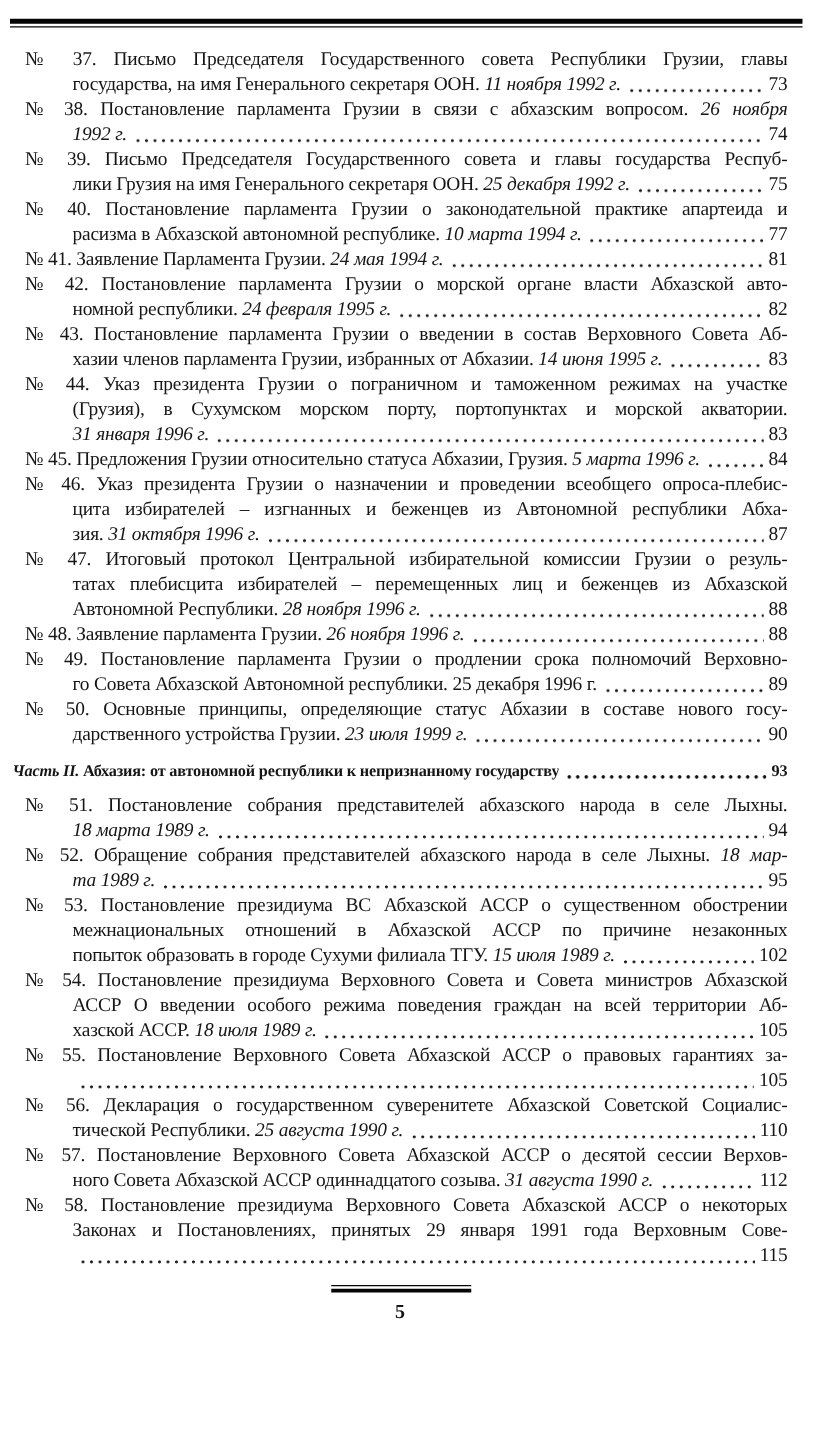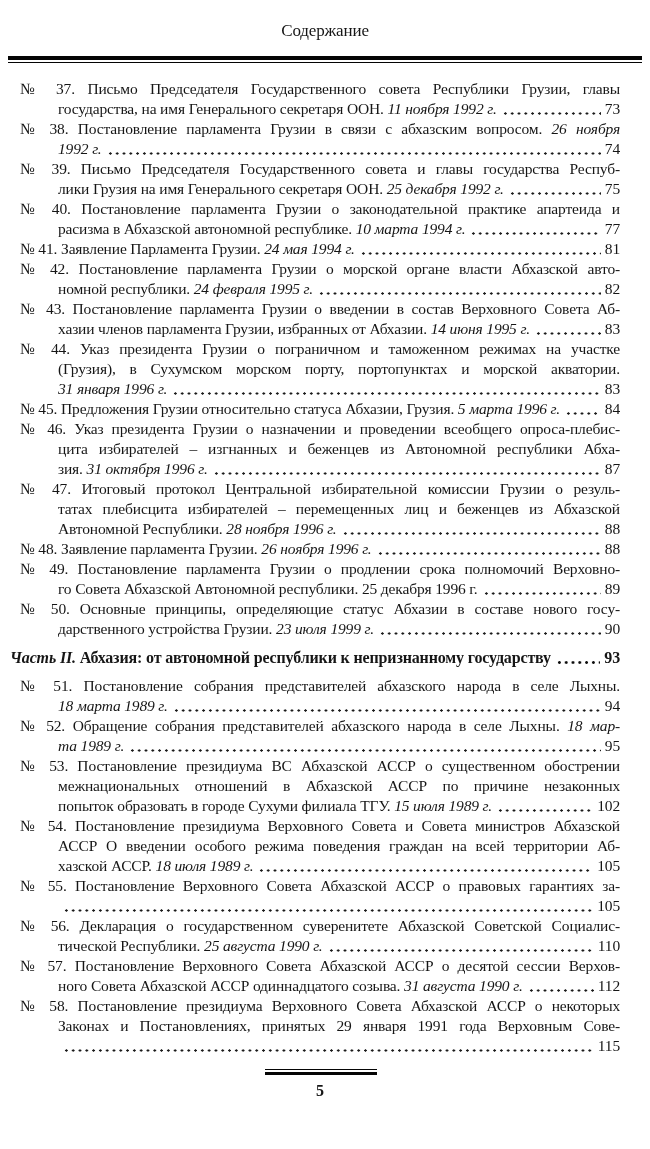--- a/index.html
+++ b/index.html
@@ -21,21 +21,21 @@
     font-weight: normal;
     line-height: 21px;
   }
   .rule-top {
     margin: 15px 8px 0 8px;
     border-top: 4px solid #050505;
     border-bottom: 1.4px solid #050505;
     height: 2.2px;
   }
   .toc {
-    margin: 16px 30px 0 20px;
+    margin: 16px 20px 0 20px;
   }
   .entry { padding-left: 38px; }
   .line {
     line-height: 20px;
     max-height: 20px;
     overflow: hidden;
   }
   .line.first { margin-left: -38px; }
   .just {
     text-align: justify;
@@ -62,21 +62,21 @@
     background-position: left 0 bottom 4.2px;
   }
   .pg { white-space: nowrap; }
   .italic { font-style: italic; }
   .bold { font-weight: bold; }
   .bolditalic { font-weight: bold; font-style: italic; }
   .part {
     display: flex;
     align-items: center;
     margin: 8px 0 8px -10px;
-    font-size: 16px;
+    font-size: 13px;
     line-height: 21px;
     max-height: 21px;
     overflow: hidden;
   }
   .part .run { font-weight: bold; }
   .part .leader {
     background-image: radial-gradient(circle, #0d0d0d 1.25px, rgba(0,0,0,0) 1.7px);
   }
   .footer { margin-top: 13px; }
   .rule-bottom {
@@ -93,21 +93,20 @@
     font-weight: bold;
     font-size: 16px;
     line-height: 20px;
     transform: translateX(-5px);
   }
 </style>
 </head>
 <body>
 
 <div class="page">
-  <h1 class="page-title">Содержание</h1>
   <div class="rule-top"></div>
   <main class="toc">
       <div class="entry">
         <div class="line just first"><span>№ 37. </span><span>Письмо Председателя Государственного совета Республики Грузии, главы</span></div>
         <div class="line last-line">
           <span class="run"><span>государства, на имя Генерального секретаря ООН. </span><span class="italic">11 ноября 1992 г.</span></span>
           <span class="leader"></span>
           <span class="pg">73</span>
         </div>
       </div>

